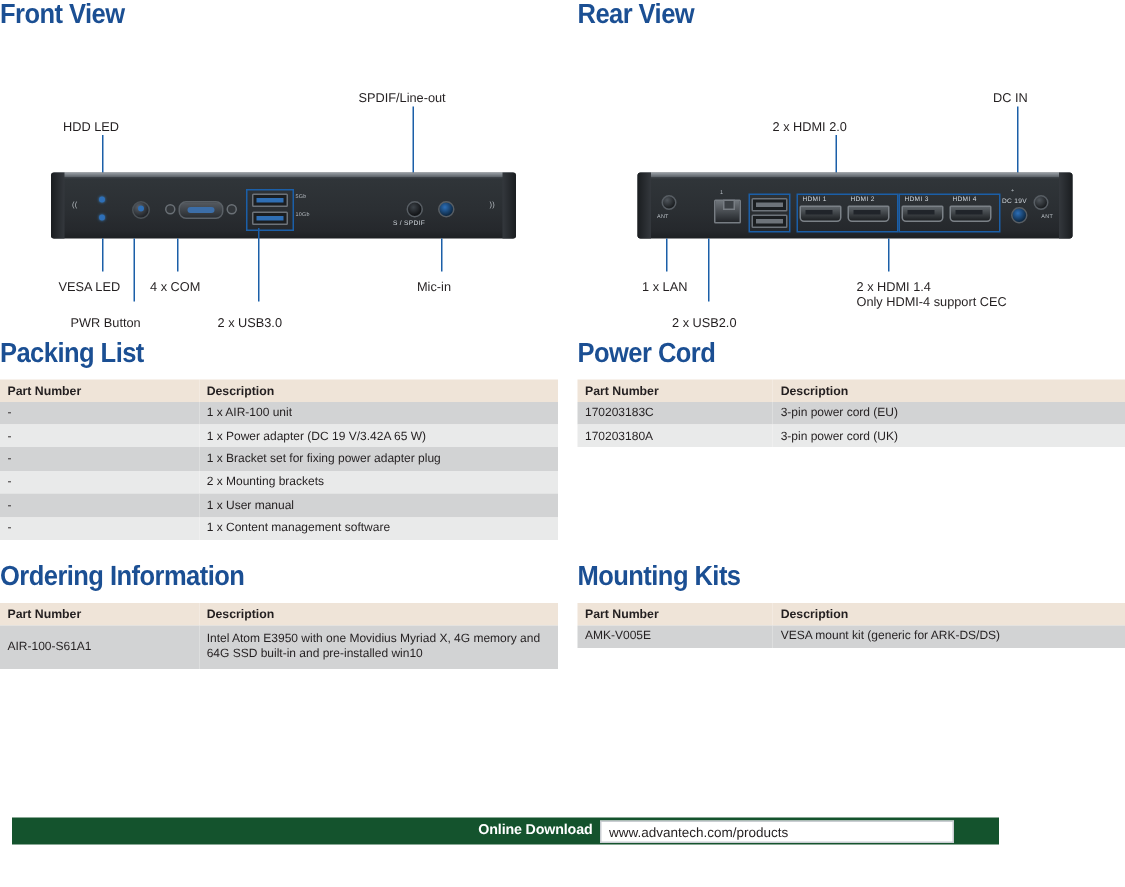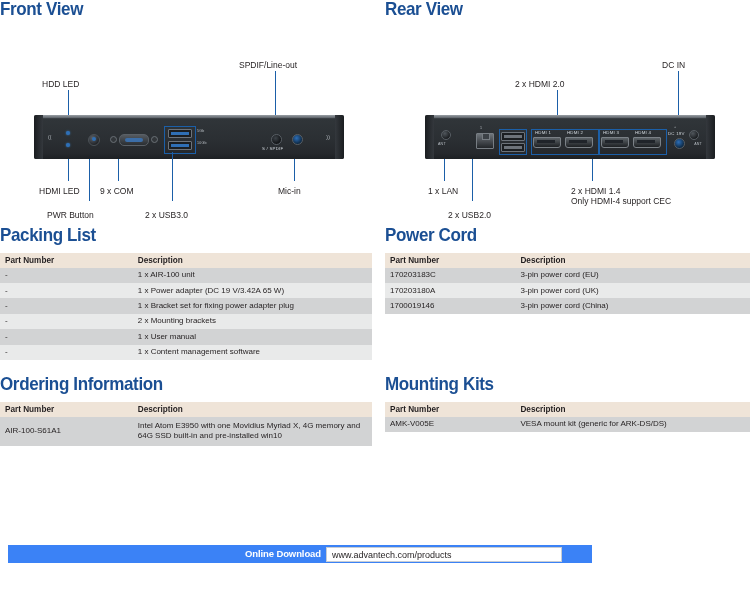--- a/index.html
+++ b/index.html
@@ -230,23 +230,23 @@
   }
   table.spec tbody tr:nth-child(odd)  td { background: #d2d3d4; }
   table.spec tbody tr:nth-child(even) td { background: #e9eaea; }
   .c-part { width: 33%; }
 
   
   .footer-bar {
     position: absolute;
     left: 8px;
     bottom: 28px;
-    width: 584px;
+    width: 658px;
     height: 18px;
-    background: #3b82f6;
+    background: #14532d;
   }
   .footer-label {
     position: absolute;
     right: 271px;
     top: 3px;
     color: #ffffff;
     font-size: 9.5px;
     font-weight: bold;
     white-space: nowrap;
     letter-spacing: -0.1px;
@@ -308,27 +308,27 @@
         <div class="port-txt" style="left:163px; top:14px;">5Gb</div>
         <div class="port-txt" style="left:163px; top:26px;">10Gb</div>
 
         <div class="jack" style="left:237px; top:19px;"></div>
         <div class="port-txt big" style="left:228px; top:31px;">S / SPDIF</div>
 
         <div class="jack blue" style="left:258px; top:19px;"></div>
       </div>
 
       <div class="leader" style="left:68px; top:132px; height:22px;"></div>
-      <div class="callout-label" style="left:39px; top:159px;">HDMI LED</div>
+      <div class="callout-label" style="left:39px; top:159px;">VESA LED</div>
 
       <div class="leader" style="left:89px; top:132px; height:42px;"></div>
       <div class="callout-label" style="left:47px; top:183px;">PWR Button</div>
 
       <div class="leader" style="left:118px; top:132px; height:22px;"></div>
-      <div class="callout-label" style="left:100px; top:159px;">9 x COM</div>
+      <div class="callout-label" style="left:100px; top:159px;">4 x COM</div>
 
       <div class="leader" style="left:172px; top:125px; height:49px;"></div>
       <div class="callout-label" style="left:145px; top:183px;">2 x USB3.0</div>
 
       <div class="leader" style="left:294px; top:132px; height:22px;"></div>
       <div class="callout-label" style="left:278px; top:159px;text-align:right;">Mic-in</div>
     </div>
   </div>
 
   <div class="col-right" style="top:0px;">
@@ -436,24 +436,20 @@
       </thead>
       <tbody>
         <tr>
           <td>170203183C</td>
           <td>3-pin power cord (EU)</td>
         </tr>
         <tr>
           <td>170203180A</td>
           <td>3-pin power cord (UK)</td>
         </tr>
-        <tr>
-          <td>1700019146</td>
-          <td>3-pin power cord (China)</td>
-        </tr>
       </tbody>
     </table>
   </div>
 
   <div class="col-left" style="top:375px;">
     <h2 class="section-title">Ordering Information</h2>
     <table class="spec">
       <thead>
         <tr>
           <th class="c-part">Part Number</th>

